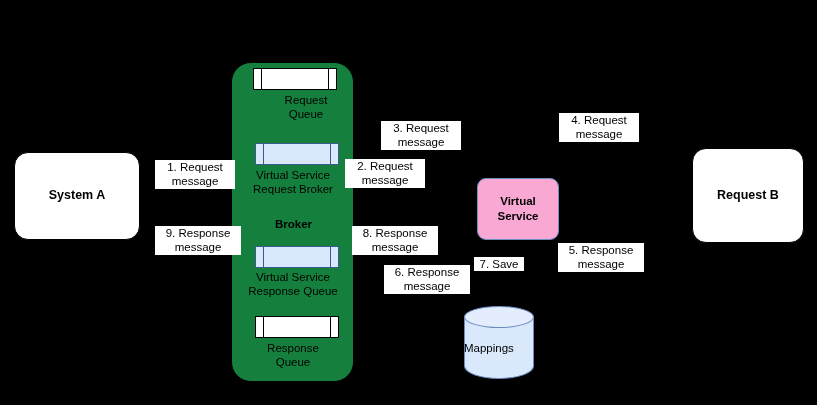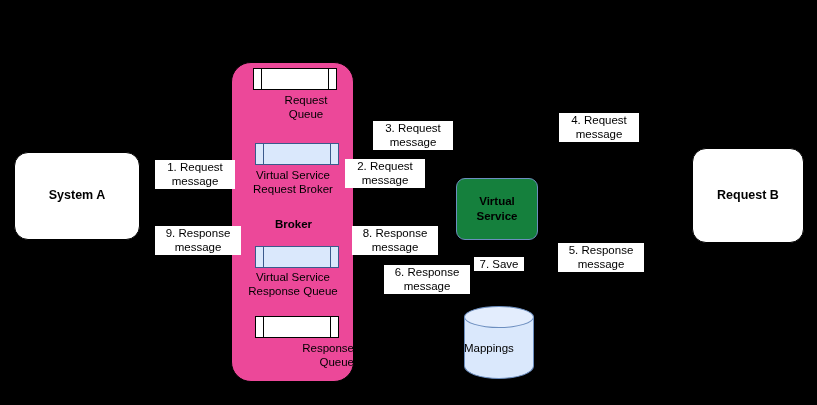--- a/index.html
+++ b/index.html
@@ -42,21 +42,21 @@
     line-height: 1.25;
   }
 
   
   #broker {
     position: absolute;
     left: 231px;
     top: 62px;
     width: 123px;
     height: 320px;
-    background: #ec4899;
+    background: #15803d;
     border: 1.5px solid #000000;
     border-radius: 20px;
     box-sizing: border-box;
   }
   .broker-title {
     position: absolute;
     left: 0;
     width: 123px;
     top: 155px;
     text-align: center;
@@ -97,25 +97,25 @@
     text-align: center;
     font-size: 11.5px;
     color: #000000;
     line-height: 1.2;
     white-space: nowrap;
   }
 
   
   #vservice {
     position: absolute;
-    left: 456px;
+    left: 477px;
     top: 178px;
     width: 82px;
     height: 62px;
-    background: #15803d;
+    background: #f9a8d4;
     border: 1.4px solid #6c8ebf;
     border-radius: 9px;
     display: flex;
     align-items: center;
     justify-content: center;
     box-sizing: border-box;
   }
   #vservice .boxlabel {
     font-size: 11.5px;
     font-weight: bold;
@@ -244,21 +244,21 @@
   </div>
   <div class="qcaption" style="left:232px; top:271px; width:122px;">
     <div>Virtual Service</div>
     <div>Response Queue</div>
   </div>
 
   <div class="queue" style="left:255px; top:316px; width:84px;">
     <div class="seg-left"></div>
     <div class="seg-right"></div>
   </div>
-  <div class="qcaption" style="left:232px; top:342px; width:122px;text-align:right;">
+  <div class="qcaption" style="left:232px; top:342px; width:122px;">
     <div>Response</div>
     <div>Queue</div>
   </div>
 
   <div id="vservice">
     <div class="boxlabel">
       <div>Virtual</div>
       <div>Service</div>
     </div>
   </div>
@@ -272,21 +272,21 @@
   <div class="steplabel" style="left:155px; top:160px; width:78px;">
     <div>1. Request</div>
     <div>message</div>
   </div>
 
   <div class="steplabel" style="left:345px; top:159px; width:78px;">
     <div>2. Request</div>
     <div>message</div>
   </div>
 
-  <div class="steplabel" style="left:373px; top:121px; width:78px;">
+  <div class="steplabel" style="left:381px; top:121px; width:78px;">
     <div>3. Request</div>
     <div>message</div>
   </div>
 
   <div class="steplabel" style="left:559px; top:113px; width:78px;">
     <div>4. Request</div>
     <div>message</div>
   </div>
 
   <div class="steplabel" style="left:558px; top:243px; width:84px;">

